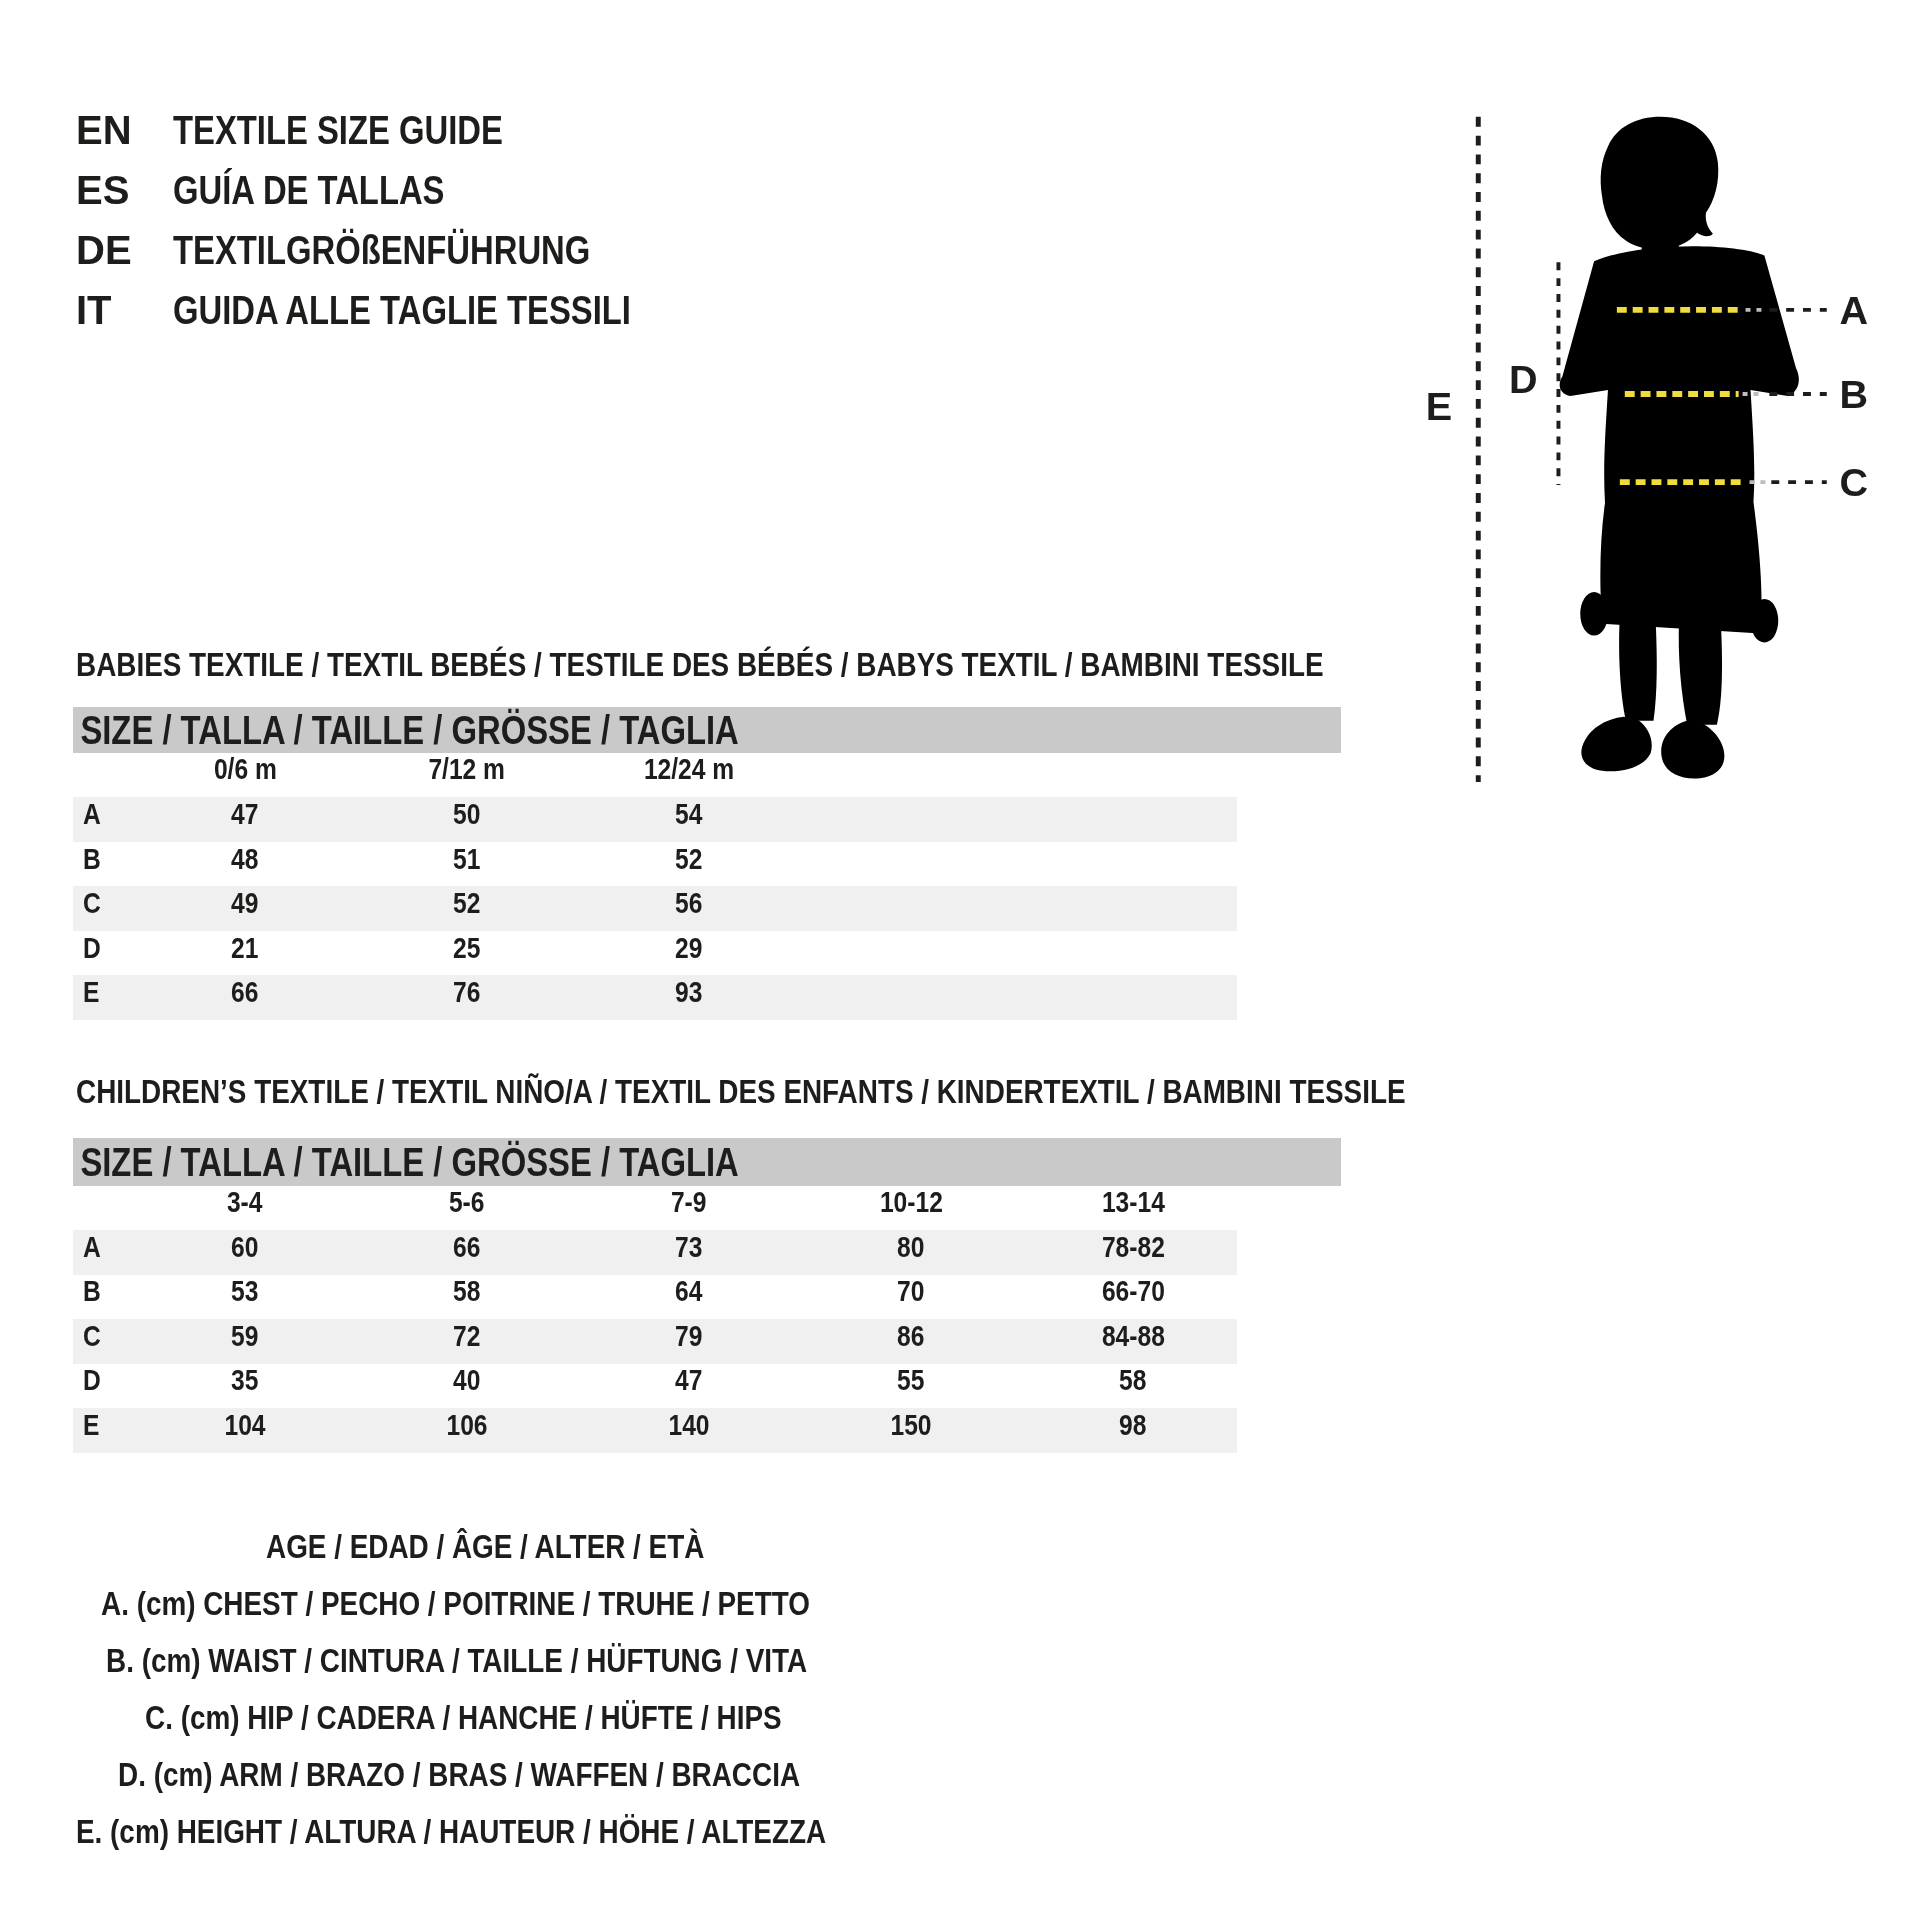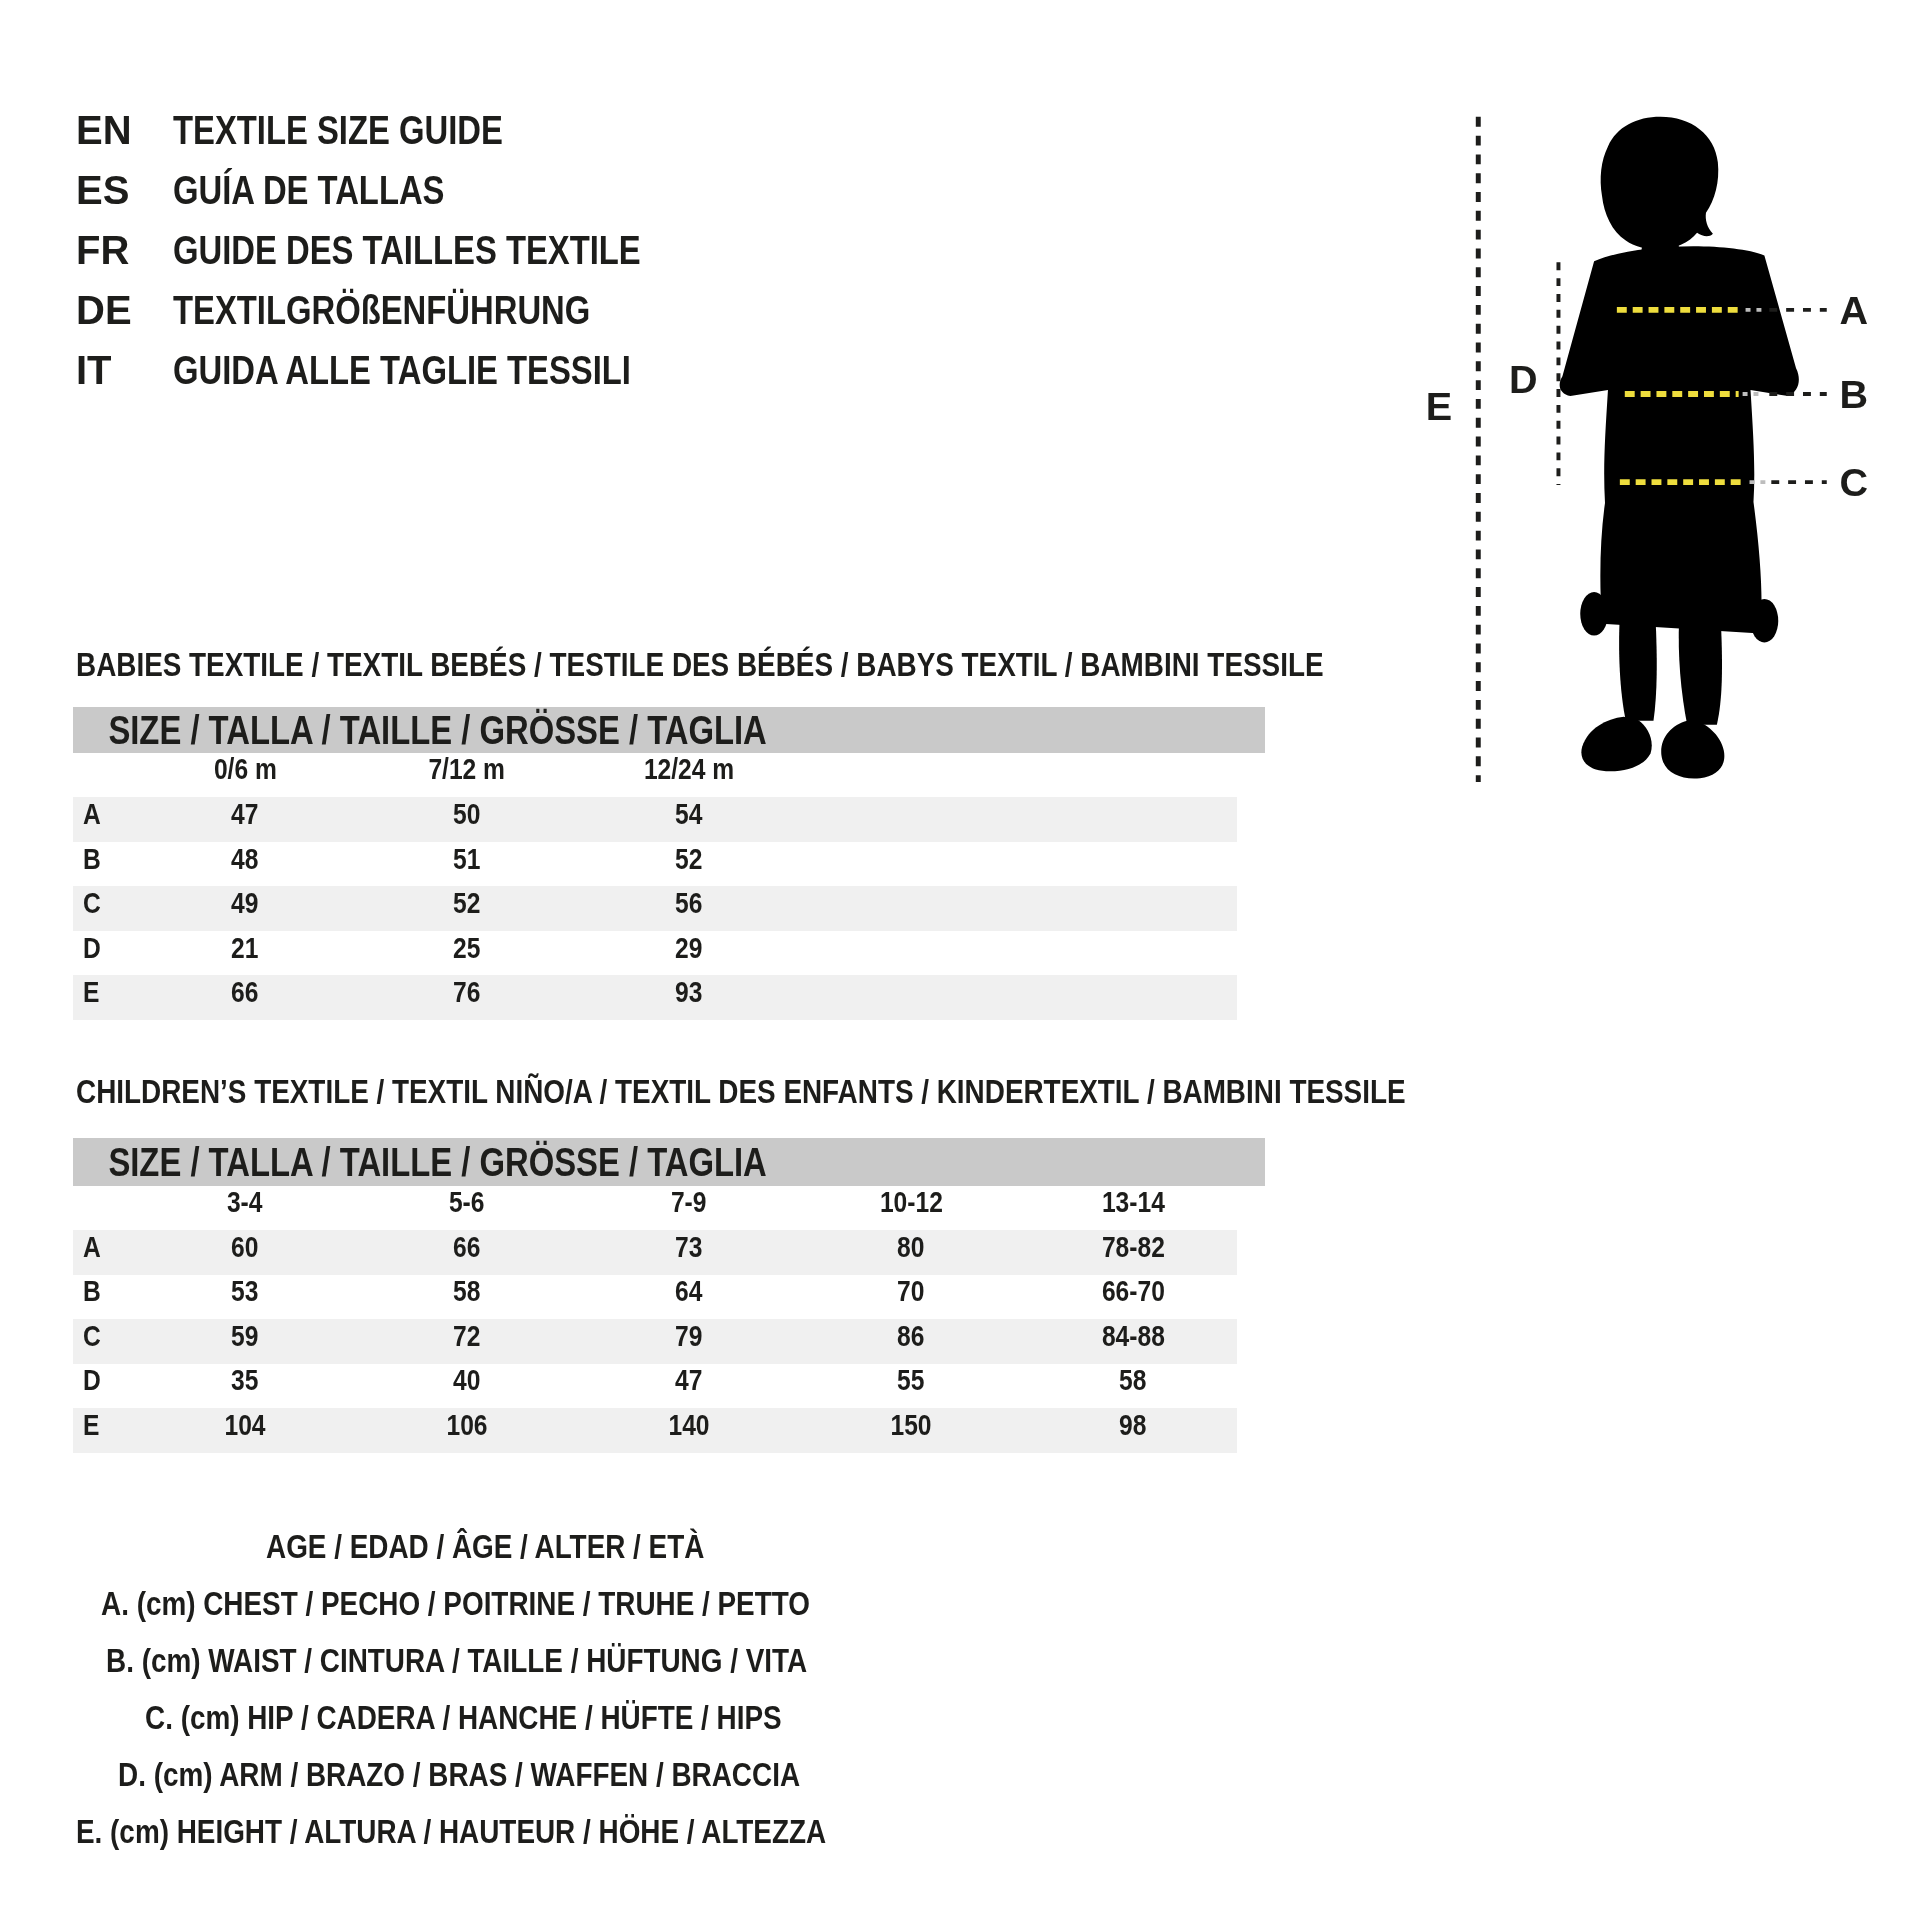--- a/index.html
+++ b/index.html
@@ -16,21 +16,21 @@
   .lang-row { display:flex; line-height:60px; font-size:40px; }
   .lang-code { width:97px; flex:0 0 97px; }
 
   
   .figure-svg { position:absolute; left:1406px; top:79px; width:495px; height:733px; }
 
   
   .sec-title { position:absolute; left:76px; font-size:34px; line-height:46px; white-space:nowrap; }
 
   
-  .bar { position:absolute; left:73px; width:1164px; background:#c9c9c9;padding-left:28px; }
+  .bar { position:absolute; left:73px; width:1268px; background:#c9c9c9; }
   .bar-text { font-size:40px; padding-left:9px; }
   .trow { position:absolute; left:73px; width:1164px; height:45px; display:flex; align-items:flex-start; font-size:30px; }
   .trow.alt { background:#f0f0f0; }
   .lblcell { width:51px; flex:0 0 51px; padding-left:10px; box-sizing:content-box; }
   .cell { width:222px; flex:0 0 222px; text-align:center; }
 
   
   .legend { position:absolute; left:76px; top:1518px; font-size:34px;text-align:center; }
   .legend-line { line-height:57px; white-space:nowrap; }
 </style>
@@ -38,24 +38,20 @@
 <body>
 
 <div class="langs">
   <div class="lang-row">
     <span class="lang-code">EN</span>
     <span class="cond">TEXTILE SIZE GUIDE</span>
   </div>
   <div class="lang-row">
     <span class="lang-code">ES</span>
     <span class="cond">GUÍA DE TALLAS</span>
-  </div>
-  <div class="lang-row">
-    <span class="lang-code">FR</span>
-    <span class="cond">GUIDE DES TAILLES TEXTILE</span>
   </div>
   <div class="lang-row">
     <span class="lang-code">DE</span>
     <span class="cond">TEXTILGRÖßENFÜHRUNG</span>
   </div>
   <div class="lang-row">
     <span class="lang-code">IT</span>
     <span class="cond">GUIDA ALLE TAGLIE TESSILI</span>
   </div>
 </div>

